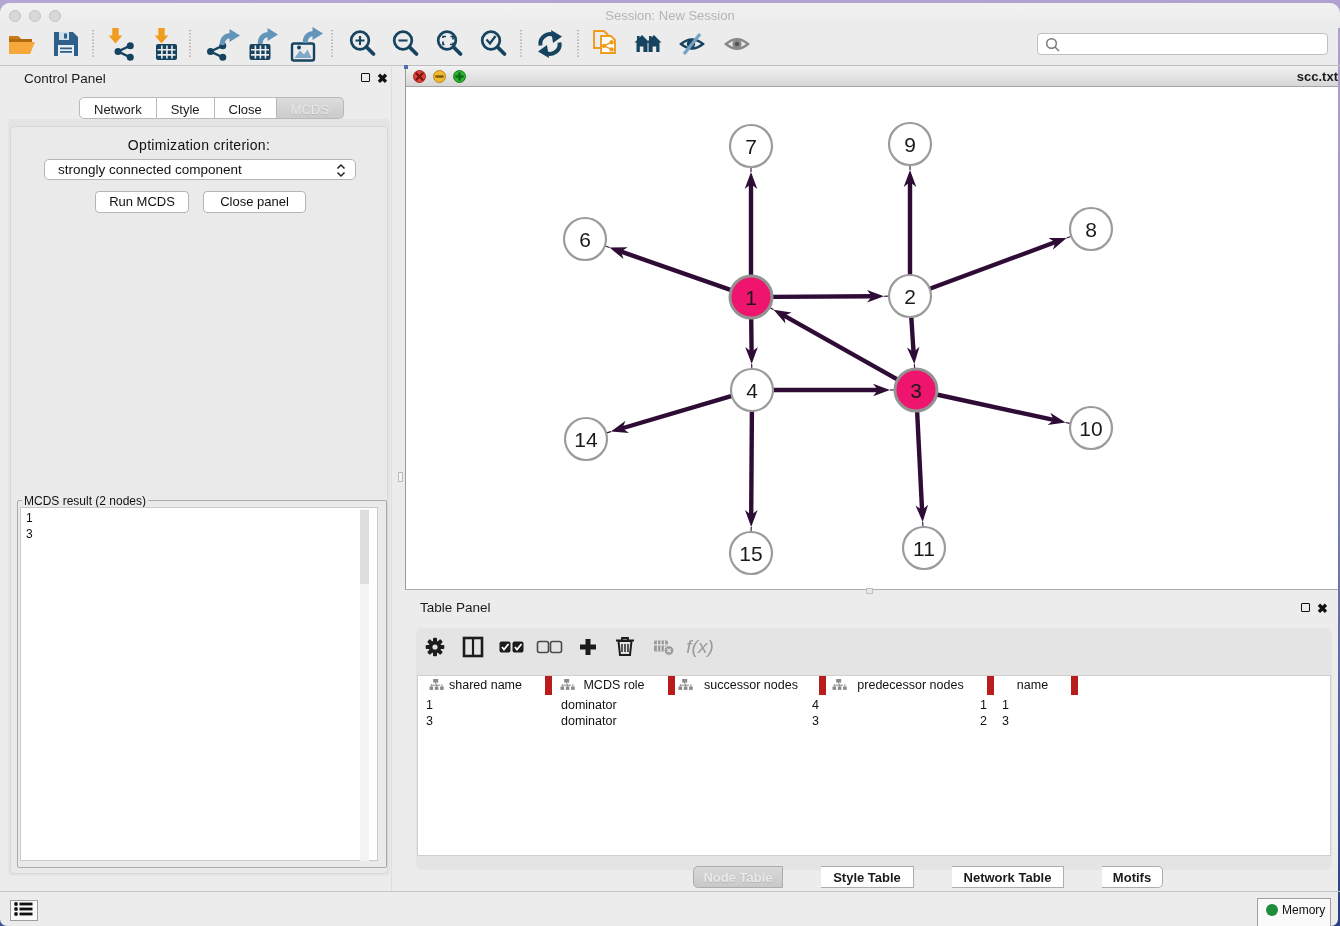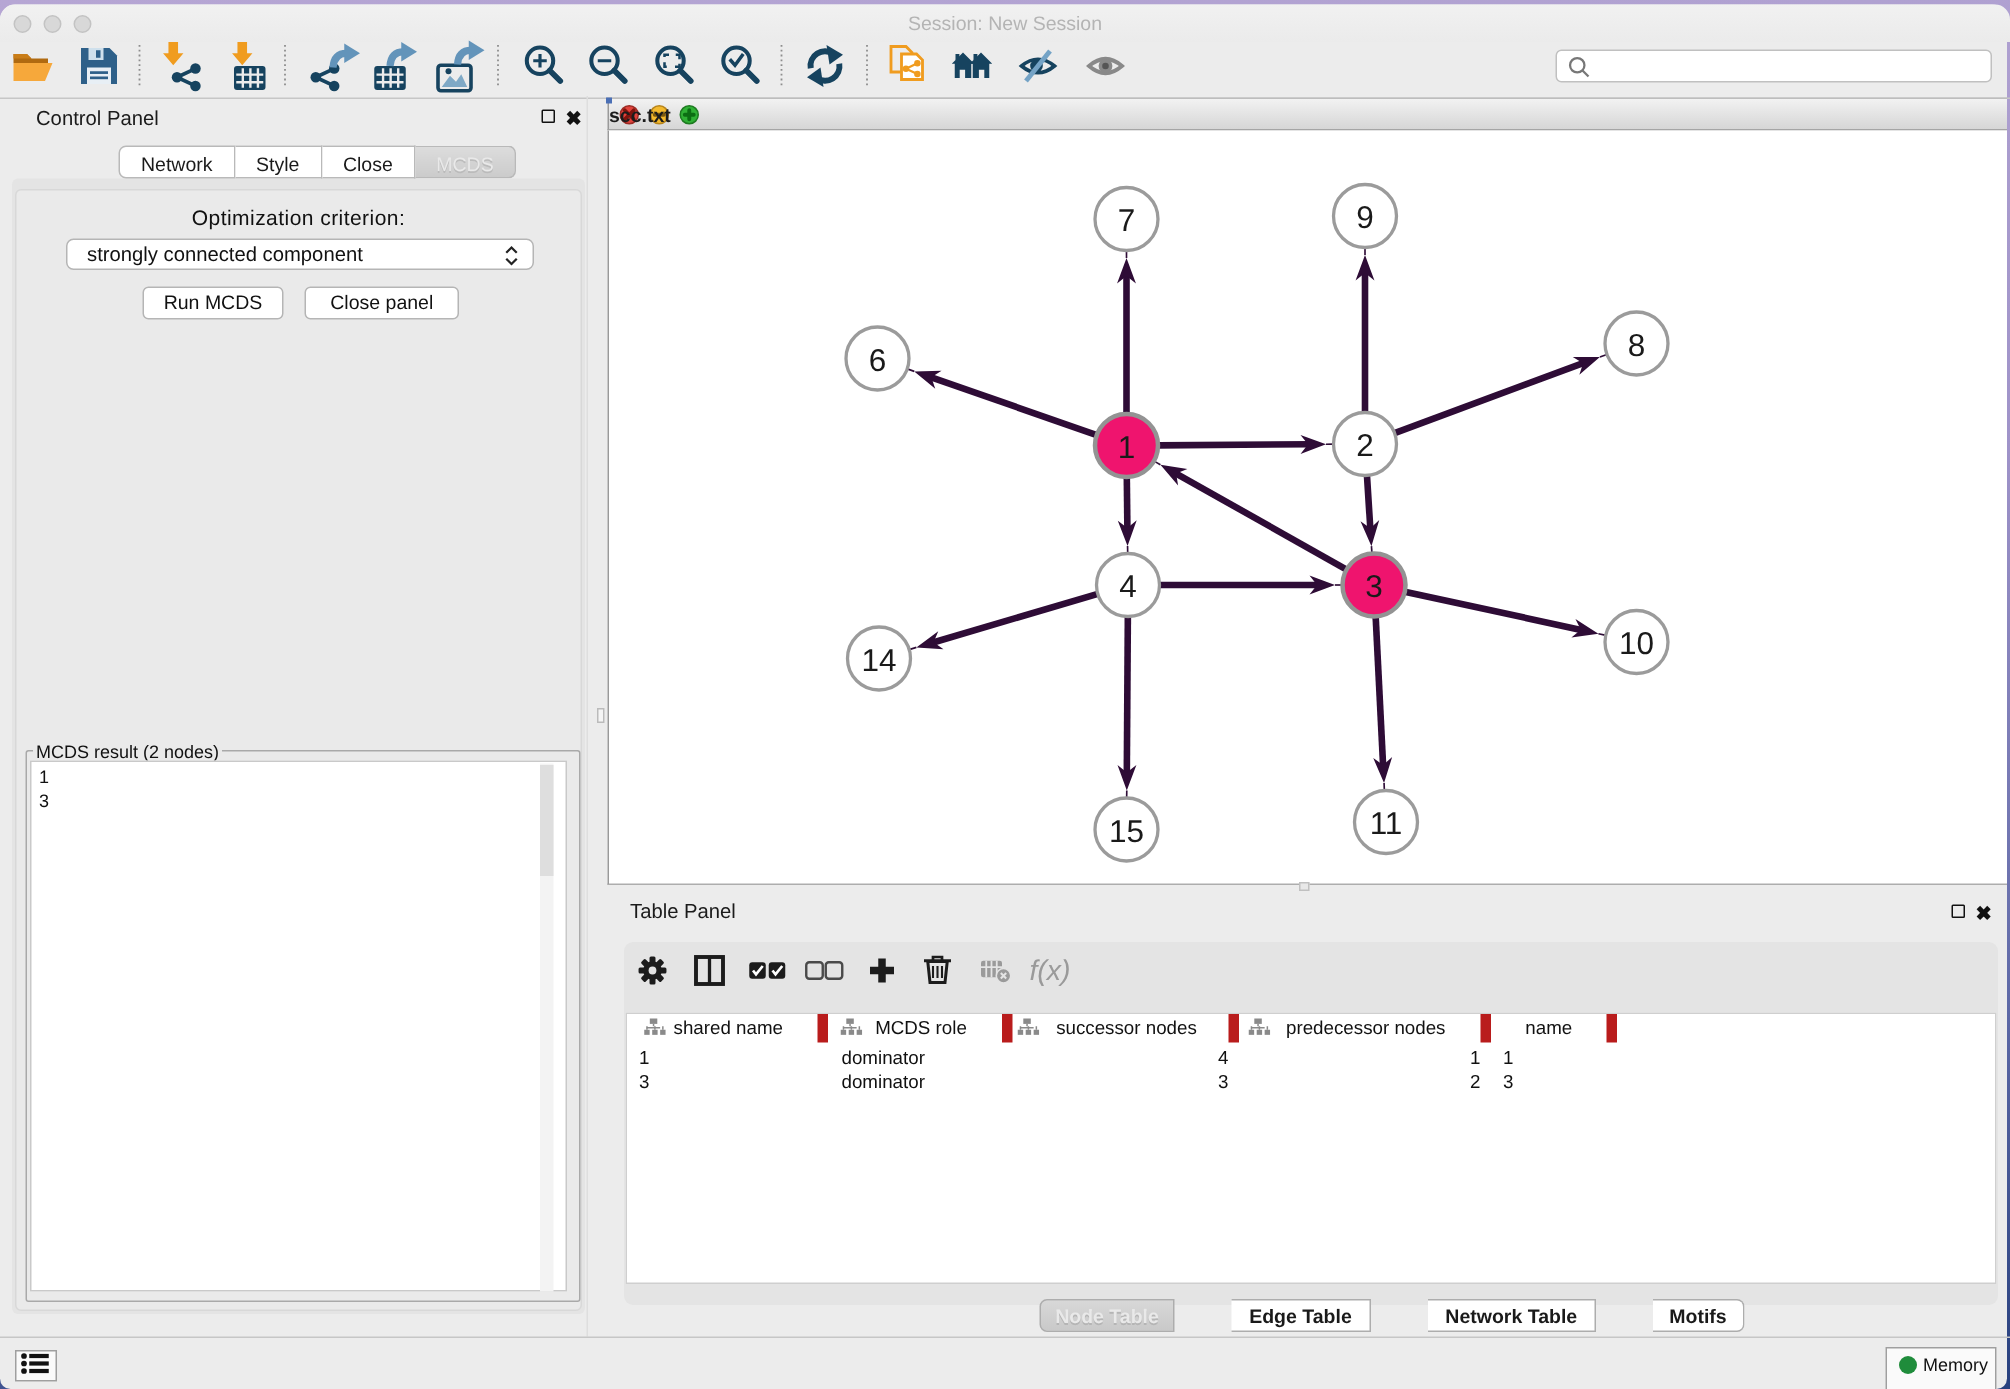--- a/index.html
+++ b/index.html
@@ -26,21 +26,21 @@
 #cp-pane { position:absolute; left:8px; top:119px; width:382px; height:757px; background:#e4e4e4; border-radius:4px; }
 #cp-inner { position:absolute; left:10px; top:126px; width:378px; height:748px; background:#eaeaea; border:1px solid #d8d8d8; border-radius:4px; }
 #optlabel { position:absolute; left:0; top:137px; width:398px; text-align:center; font-size:14px; letter-spacing:0.3px; color:#111; }
 #optsel { position:absolute; left:44px; top:159px; width:312px; height:21px; background:#fff; border:1px solid #b5b5b5; border-radius:5px; font-size:13.5px; color:#111; line-height:19px; padding-left:13px; }
 .btn { position:absolute; height:22px; background:#fff; border:1px solid #b5b5b5; border-radius:4px; font-size:13px; color:#111; text-align:center; line-height:20px; }
 #fieldset { position:absolute; left:17px; top:500px; width:370px; height:368px; border:1px solid #a9a9a9; border-radius:2px; }
 #fslabel { position:absolute; left:4px; top:-7px; background:#eaeaea; font-size:12px; color:#111; padding:0 2px; }
 #fswhite { position:absolute; left:2px; top:6px; width:358px; height:354px; background:#fff; border:1px solid #c9c9c9; font-size:12px; color:#111; }
 
 #frame-tb { position:absolute; left:405px; top:65px; width:933px; height:22px; background:linear-gradient(#f2f2f2,#d6d6d6); border-bottom:1px solid #a5a5a5; border-left:1px solid #9a9a9a; border-top:1px solid #bdbdbd; }
-#frame-title { position:absolute; left:0; top:3px; width:100%; text-align:left; font-size:13px; font-weight:700; color:#1c1c1c; }
+#frame-title { position:absolute; left:0; top:3px; width:100%; text-align:right; font-size:13px; font-weight:700; color:#1c1c1c; }
 .fbtn { position:absolute; top:4px; width:13px; height:13px; border-radius:50%; }
 #canvas { position:absolute; left:405px; top:87px; width:933px; height:503px; background:#fff; border-left:1px solid #9a9a9a; border-bottom:1px solid #adadad; }
 
 #tp-title { position:absolute; left:420px; top:600px; font-size:13.5px; color:#1b1b1b; }
 #tp-pane { position:absolute; left:416px; top:628px; width:916px; height:242px; background:#e4e4e4; border-radius:6px; }
 #ttable { position:absolute; left:417px; top:675px; width:914px; height:181px; background:#fff; border:1px solid #cfcfcf; }
 .th { position:absolute; top:0; height:19px; border-right:7px solid #b91c1c; font-size:12.5px; color:#111; text-align:center; line-height:19px; }
 .cell { position:absolute; font-size:12.5px; color:#111; height:16px; line-height:16px; }
 
 #btabs { position:absolute; left:693px; top:866px; display:flex; height:22px;gap:38px; }
@@ -301,21 +301,21 @@
 <div class="cell" style="left:584px; top:21px;">1</div>
 <div class="cell" style="left:8px; top:37px;">3</div>
 <div class="cell" style="left:143px; top:37px;">dominator</div>
 <div class="cell" style="left:257px; top:37px; width:144px; text-align:right;">3</div>
 <div class="cell" style="left:408px; top:37px; width:161px; text-align:right;">2</div>
 <div class="cell" style="left:584px; top:37px;">3</div>
 </div>
 
   <div id="btabs">
     <div class="btab" style="width:90px; border-radius:5px 0 0 5px; border-left:1px solid #adadad; background:linear-gradient(#d8d8d8,#c9c9c9); color:#e9e9e9; text-shadow:0 1px 0 #b5b5b5;">Node Table</div>
-    <div class="btab" style="width:93px;">Edge Table</div>
+    <div class="btab" style="width:93px;">Style Table</div>
     <div class="btab" style="width:112px;">Network Table</div>
     <div class="btab" style="width:61px; border-radius:0 5px 5px 0;">Motifs</div>
   </div>
   <div id="statusbar">
     <div id="listbtn"></div>
     <div id="membtn"><span style="display:inline-block; width:12px; height:12px; border-radius:50%; background:#1f8c3b; margin:5px 4px 0 8px; vertical-align:top;"></span><span style="display:inline-block; margin-top:4px;">Memory</span></div>
   </div>
 <svg width="1340" height="926" viewBox="0 0 1340 926" style="position:absolute; left:0; top:0; pointer-events:none;">
     <g transform="translate(435,647)">
       <g fill="#1c1c1c">

